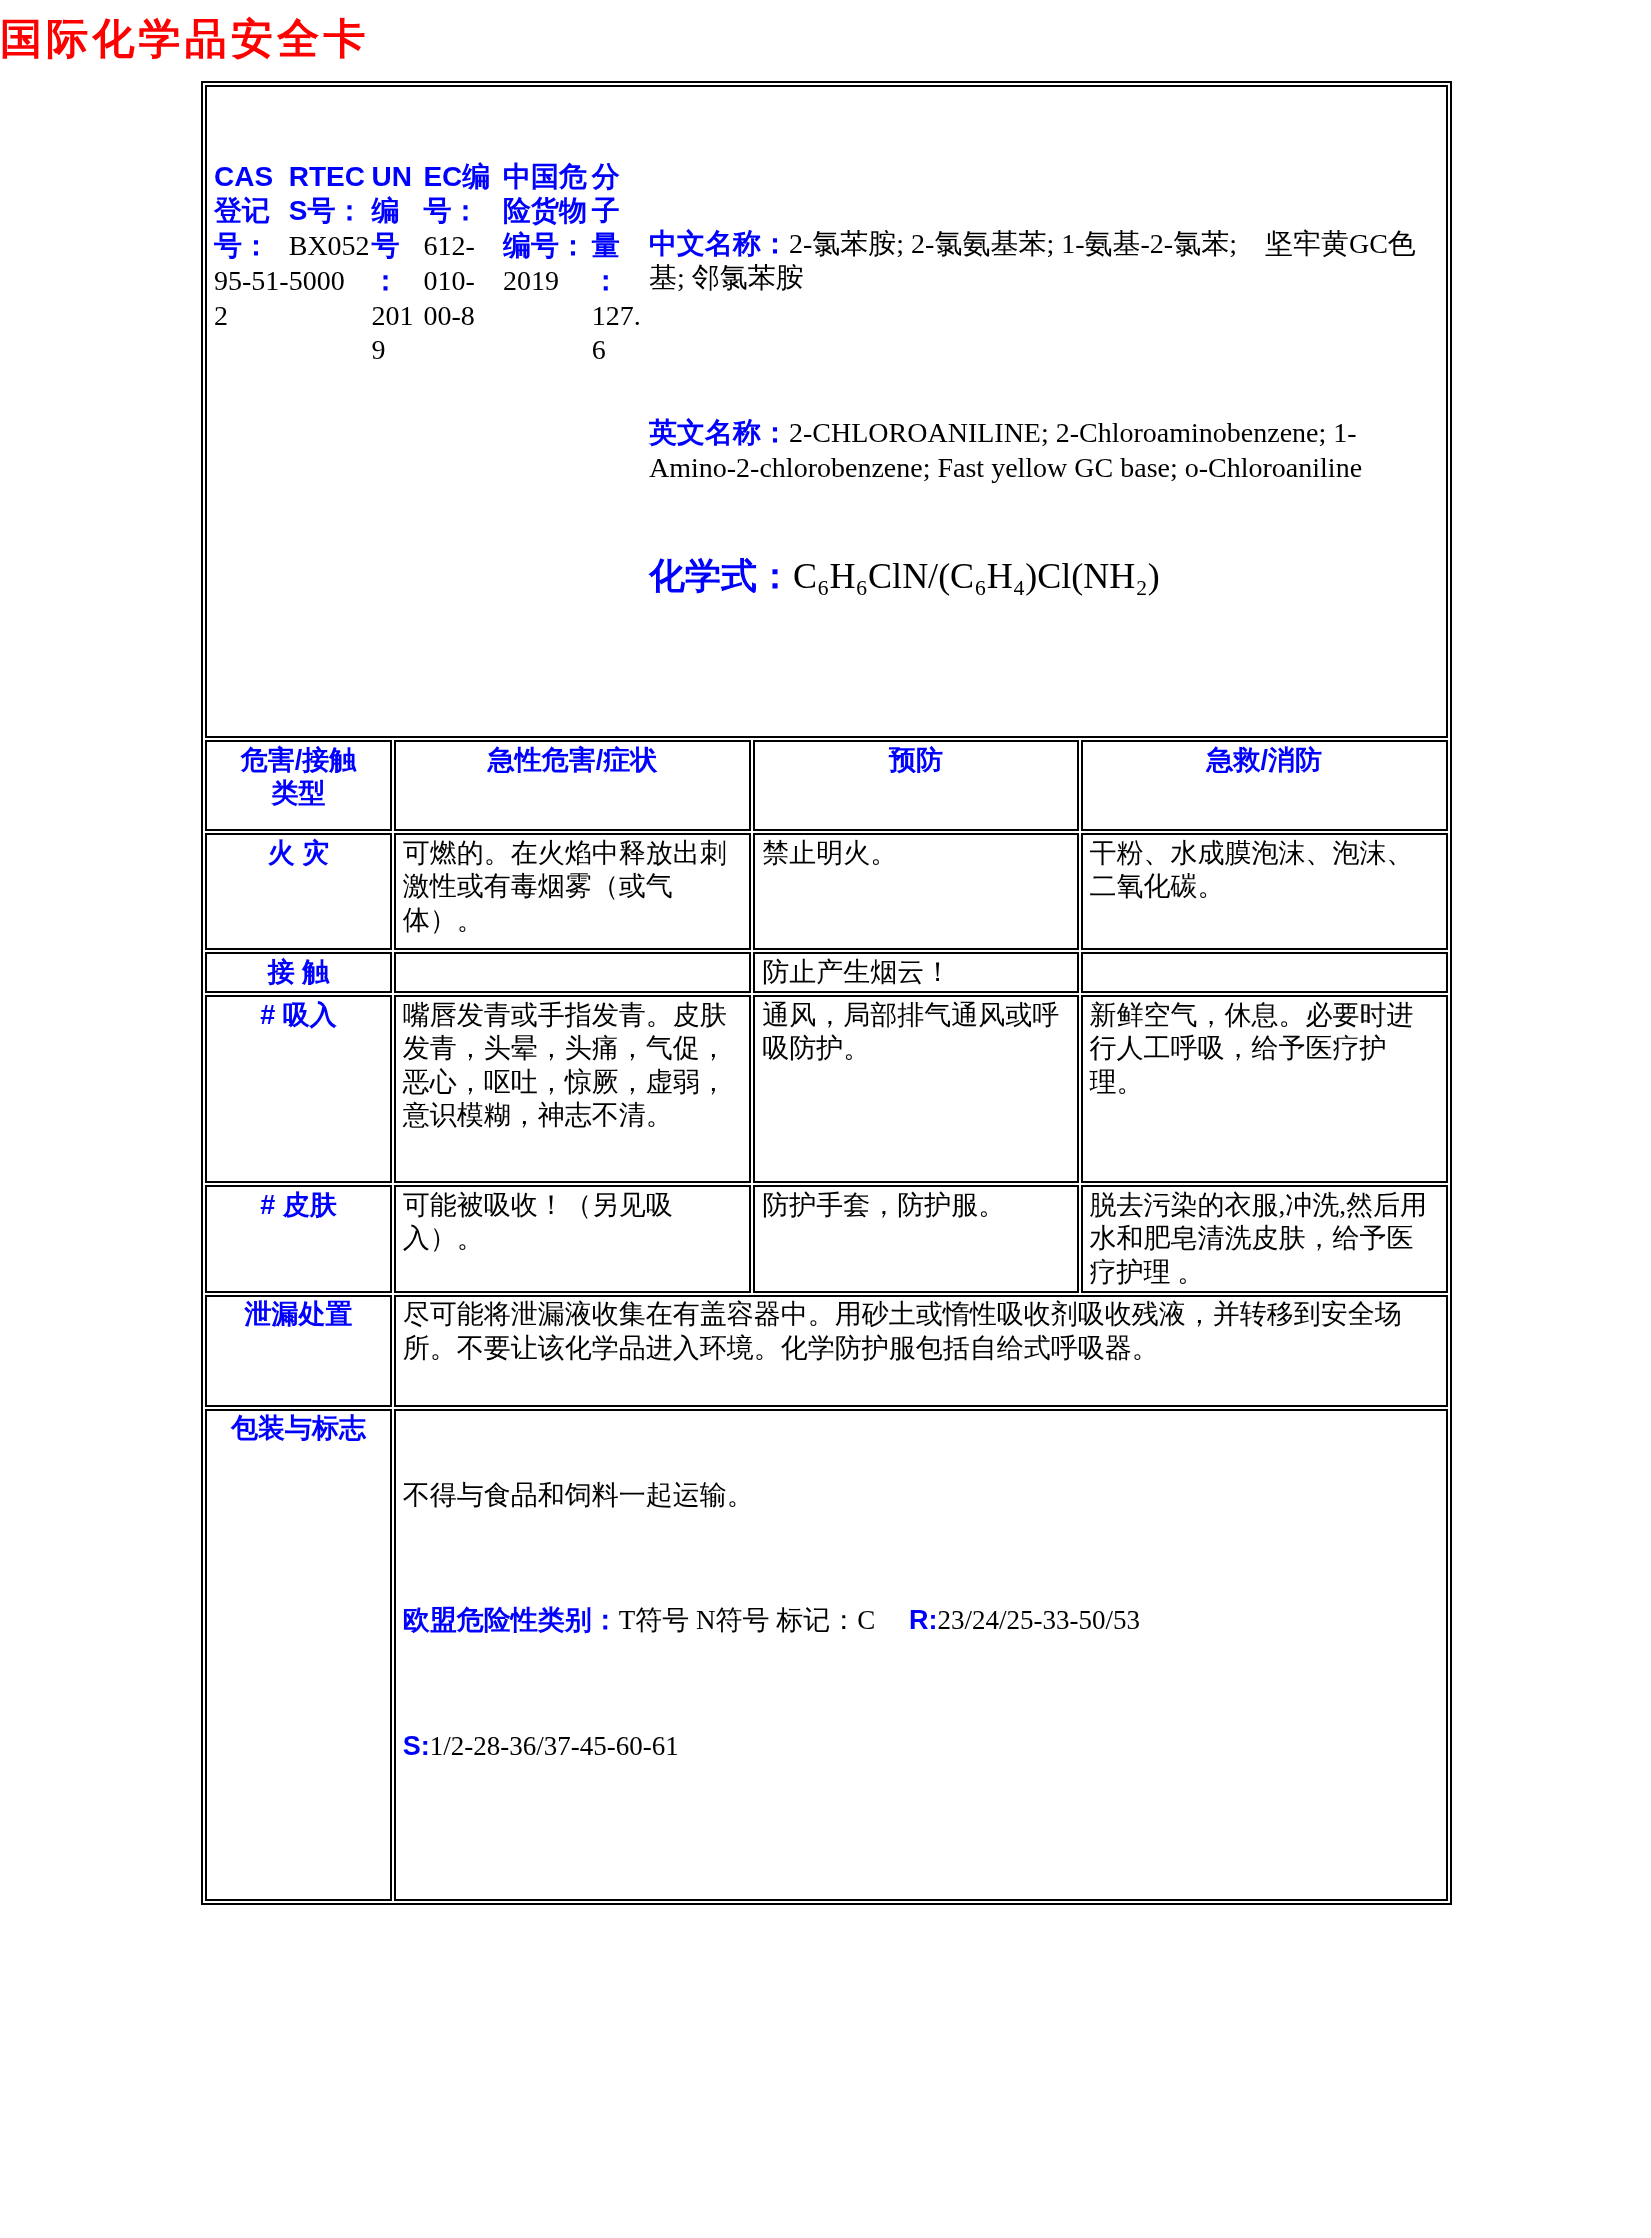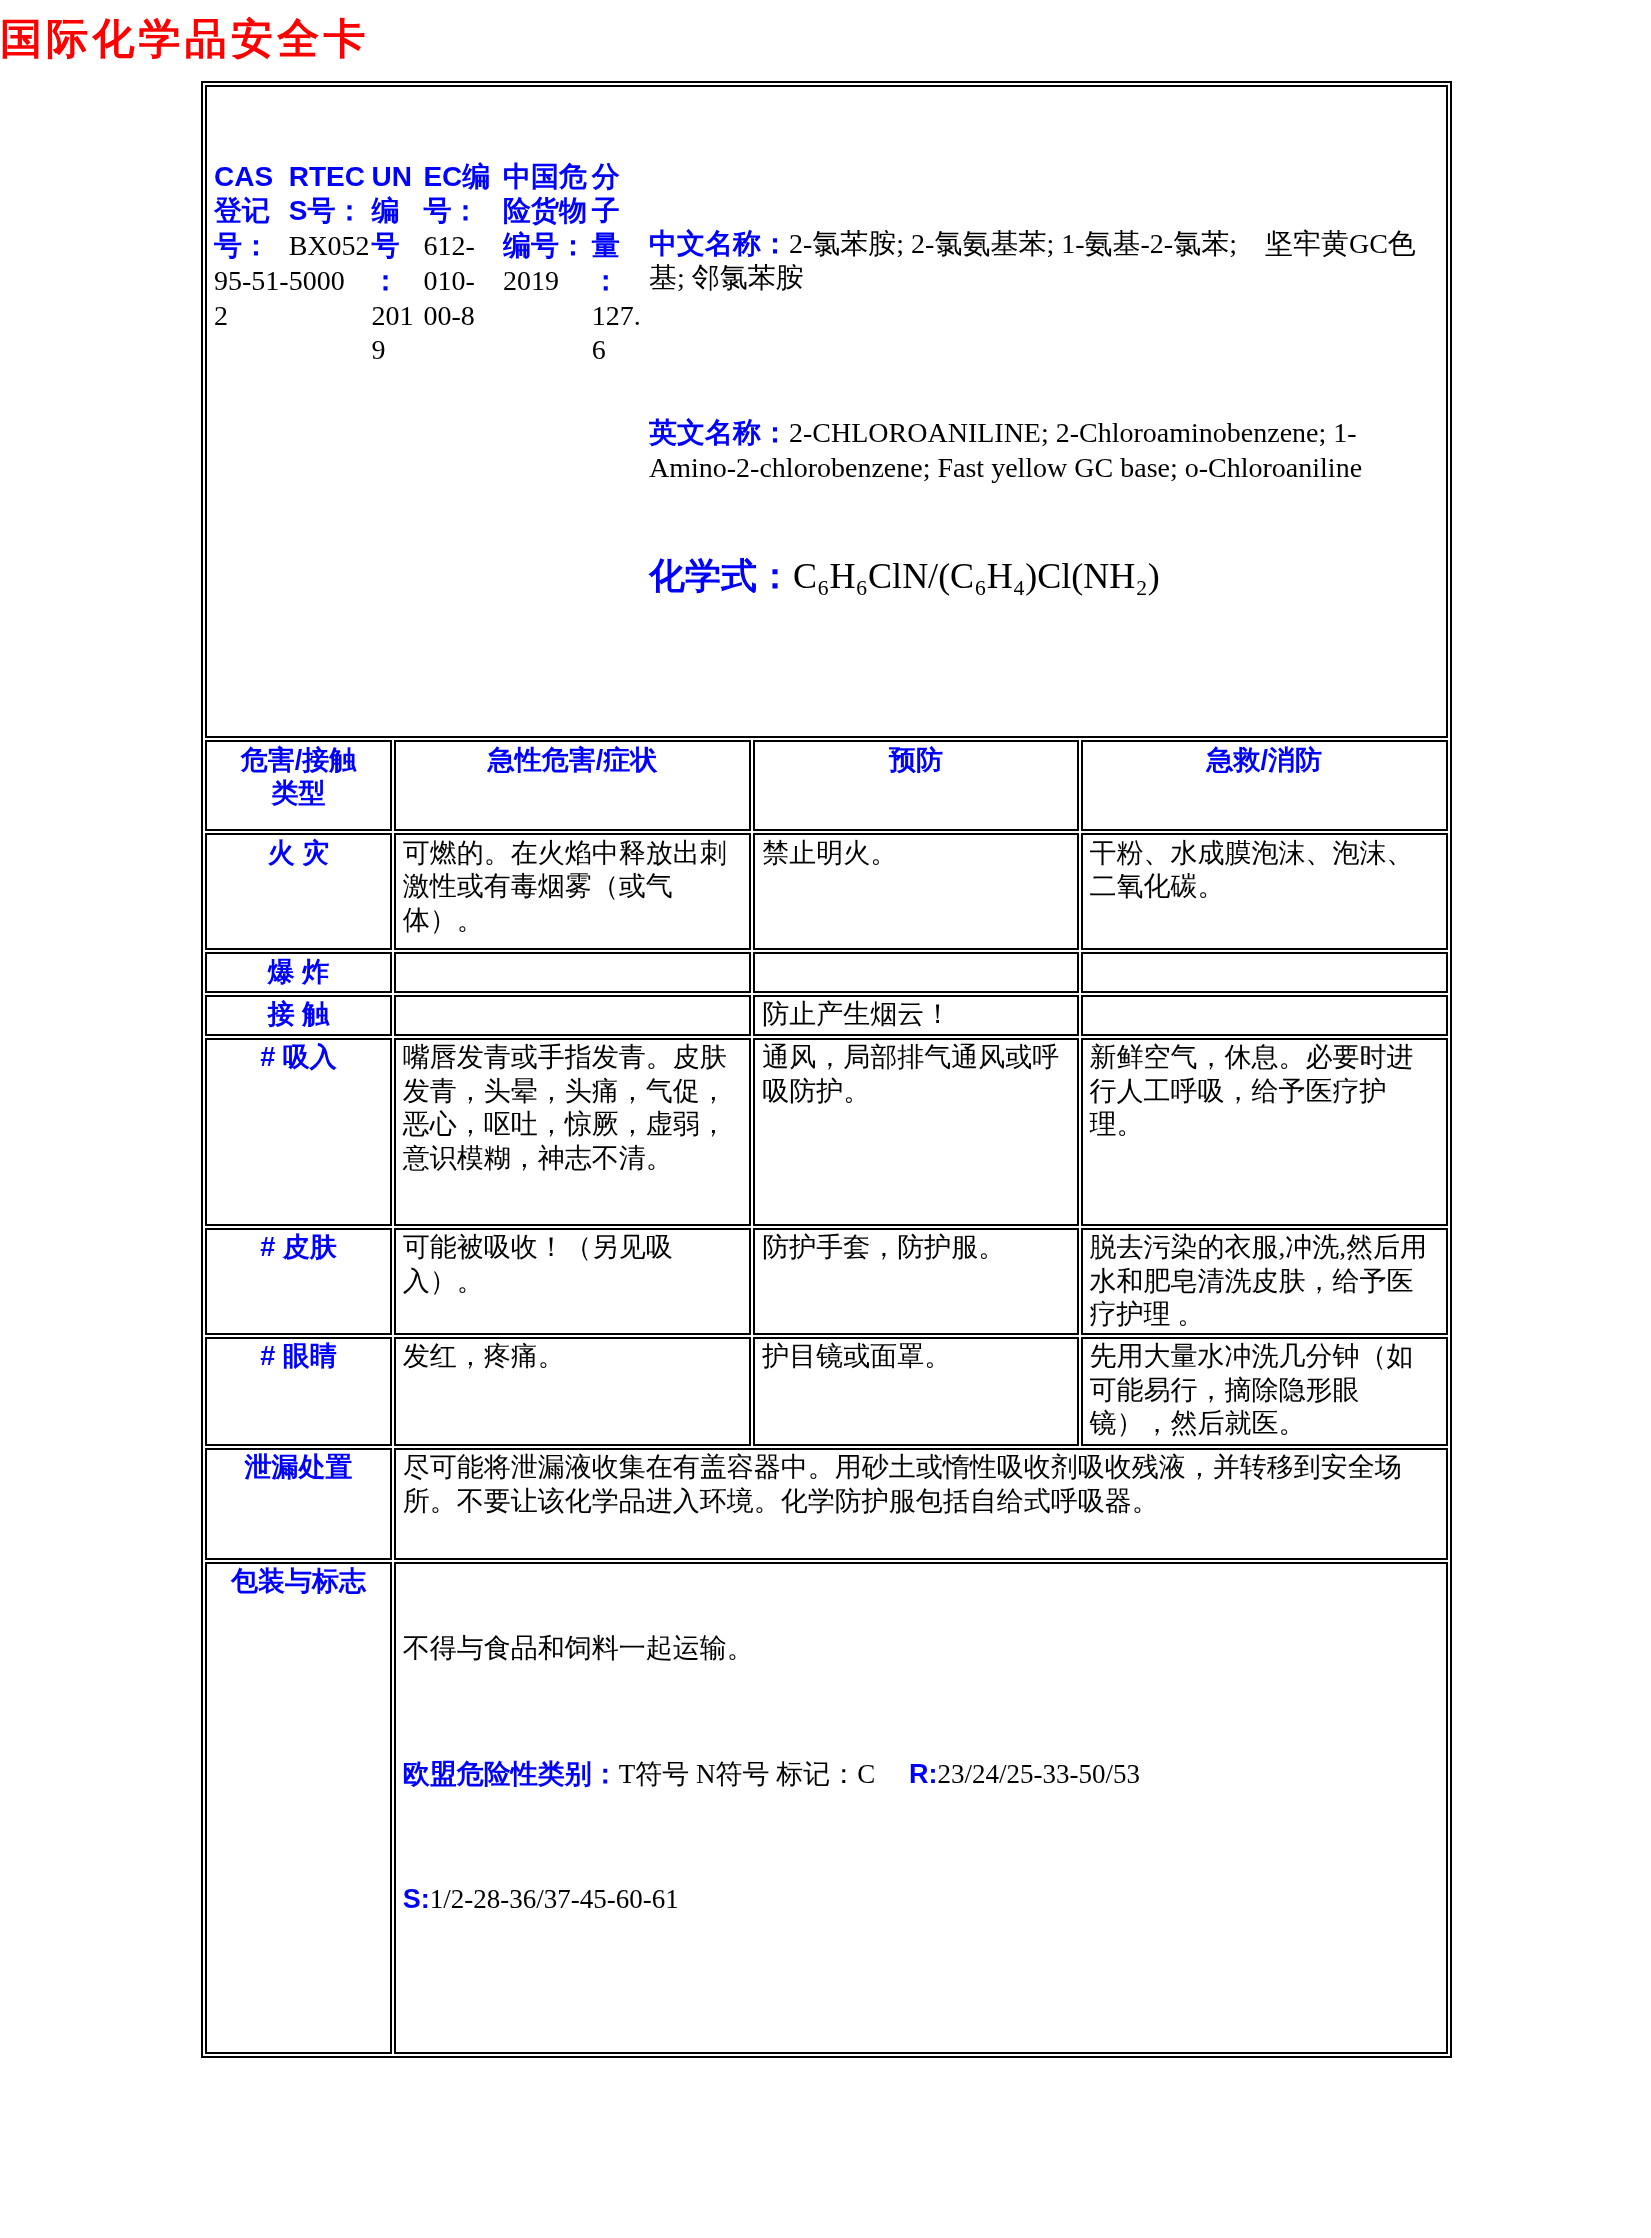--- a/index.html
+++ b/index.html
@@ -133,26 +133,20 @@
       <td class="hazhead">急救/消防</td>
     </tr>
 
     <tr>
       <td class="lblcell" style="height:117px;">火 灾</td>
       <td>可燃的。在火焰中释放出刺激性或有毒烟雾（或气体）。</td>
       <td>禁止明火。</td>
       <td>干粉、水成膜泡沫、泡沫、二氧化碳。</td>
     </tr>
 
-    <tr>
-      <td class="lblcell" style="height:39px;">爆 炸</td>
-      <td></td>
-      <td></td>
-      <td></td>
-    </tr>
 
     <tr>
       <td class="lblcell" style="height:41px;">接 触</td>
       <td></td>
       <td>防止产生烟云！</td>
       <td></td>
     </tr>
 
     <tr>
       <td class="lblcell" style="height:188px;text-align:center;"># 吸入</td>
@@ -161,26 +155,20 @@
       <td>新鲜空气，休息。必要时进行人工呼吸，给予医疗护理。</td>
     </tr>
 
     <tr>
       <td class="lblcell" style="height:107px;"># 皮肤</td>
       <td>可能被吸收！（另见吸入）。</td>
       <td>防护手套，防护服。</td>
       <td>脱去污染的衣服,冲洗,然后用水和肥皂清洗皮肤，给予医疗护理 。</td>
     </tr>
 
-    <tr>
-      <td class="lblcell" style="height:109px;"># 眼睛</td>
-      <td>发红，疼痛。</td>
-      <td>护目镜或面罩。</td>
-      <td>先用大量水冲洗几分钟（如可能易行，摘除隐形眼镜），然后就医。</td>
-    </tr>
 
 
     <tr>
       <td class="lblcell" style="height:112px;">泄漏处置</td>
       <td colspan="3">尽可能将泄漏液收集在有盖容器中。用砂土或惰性吸收剂吸收残液，并转移到安全场所。不要让该化学品进入环境。化学防护服包括自给式呼吸器。</td>
     </tr>
 
     <tr>
       <td class="lblcell" style="height:268px;">包装与标志</td>
       <td colspan="3">

